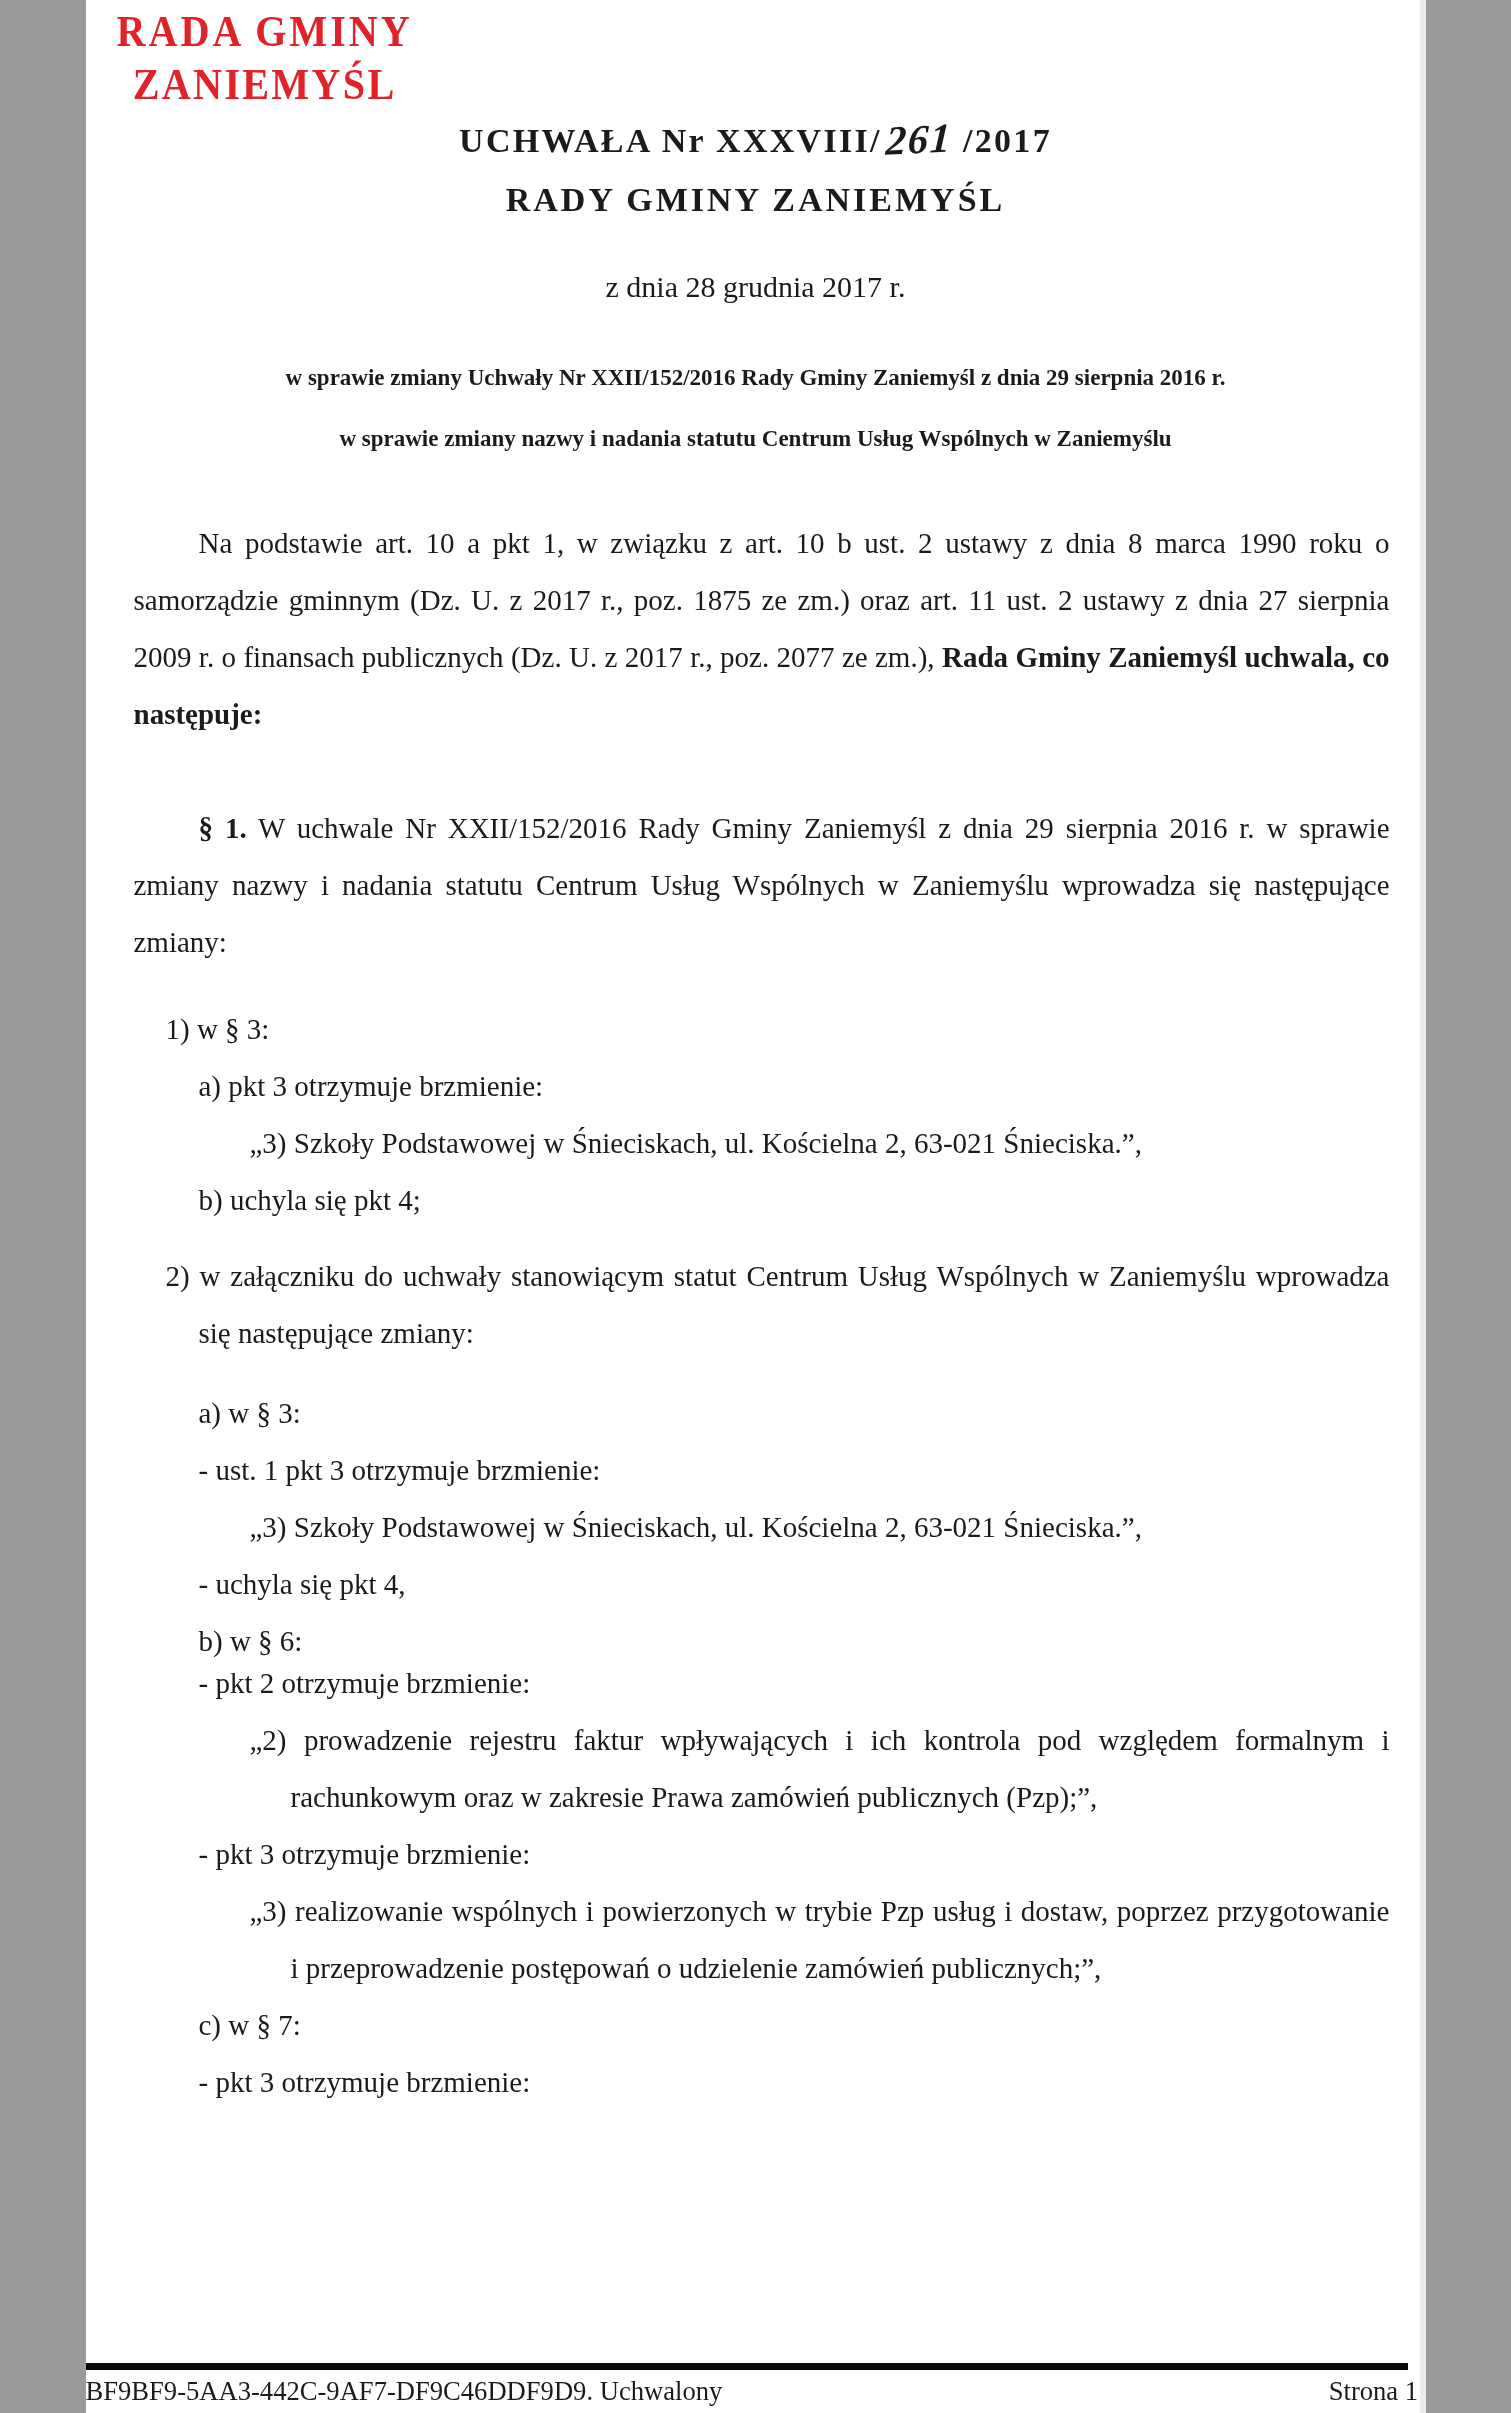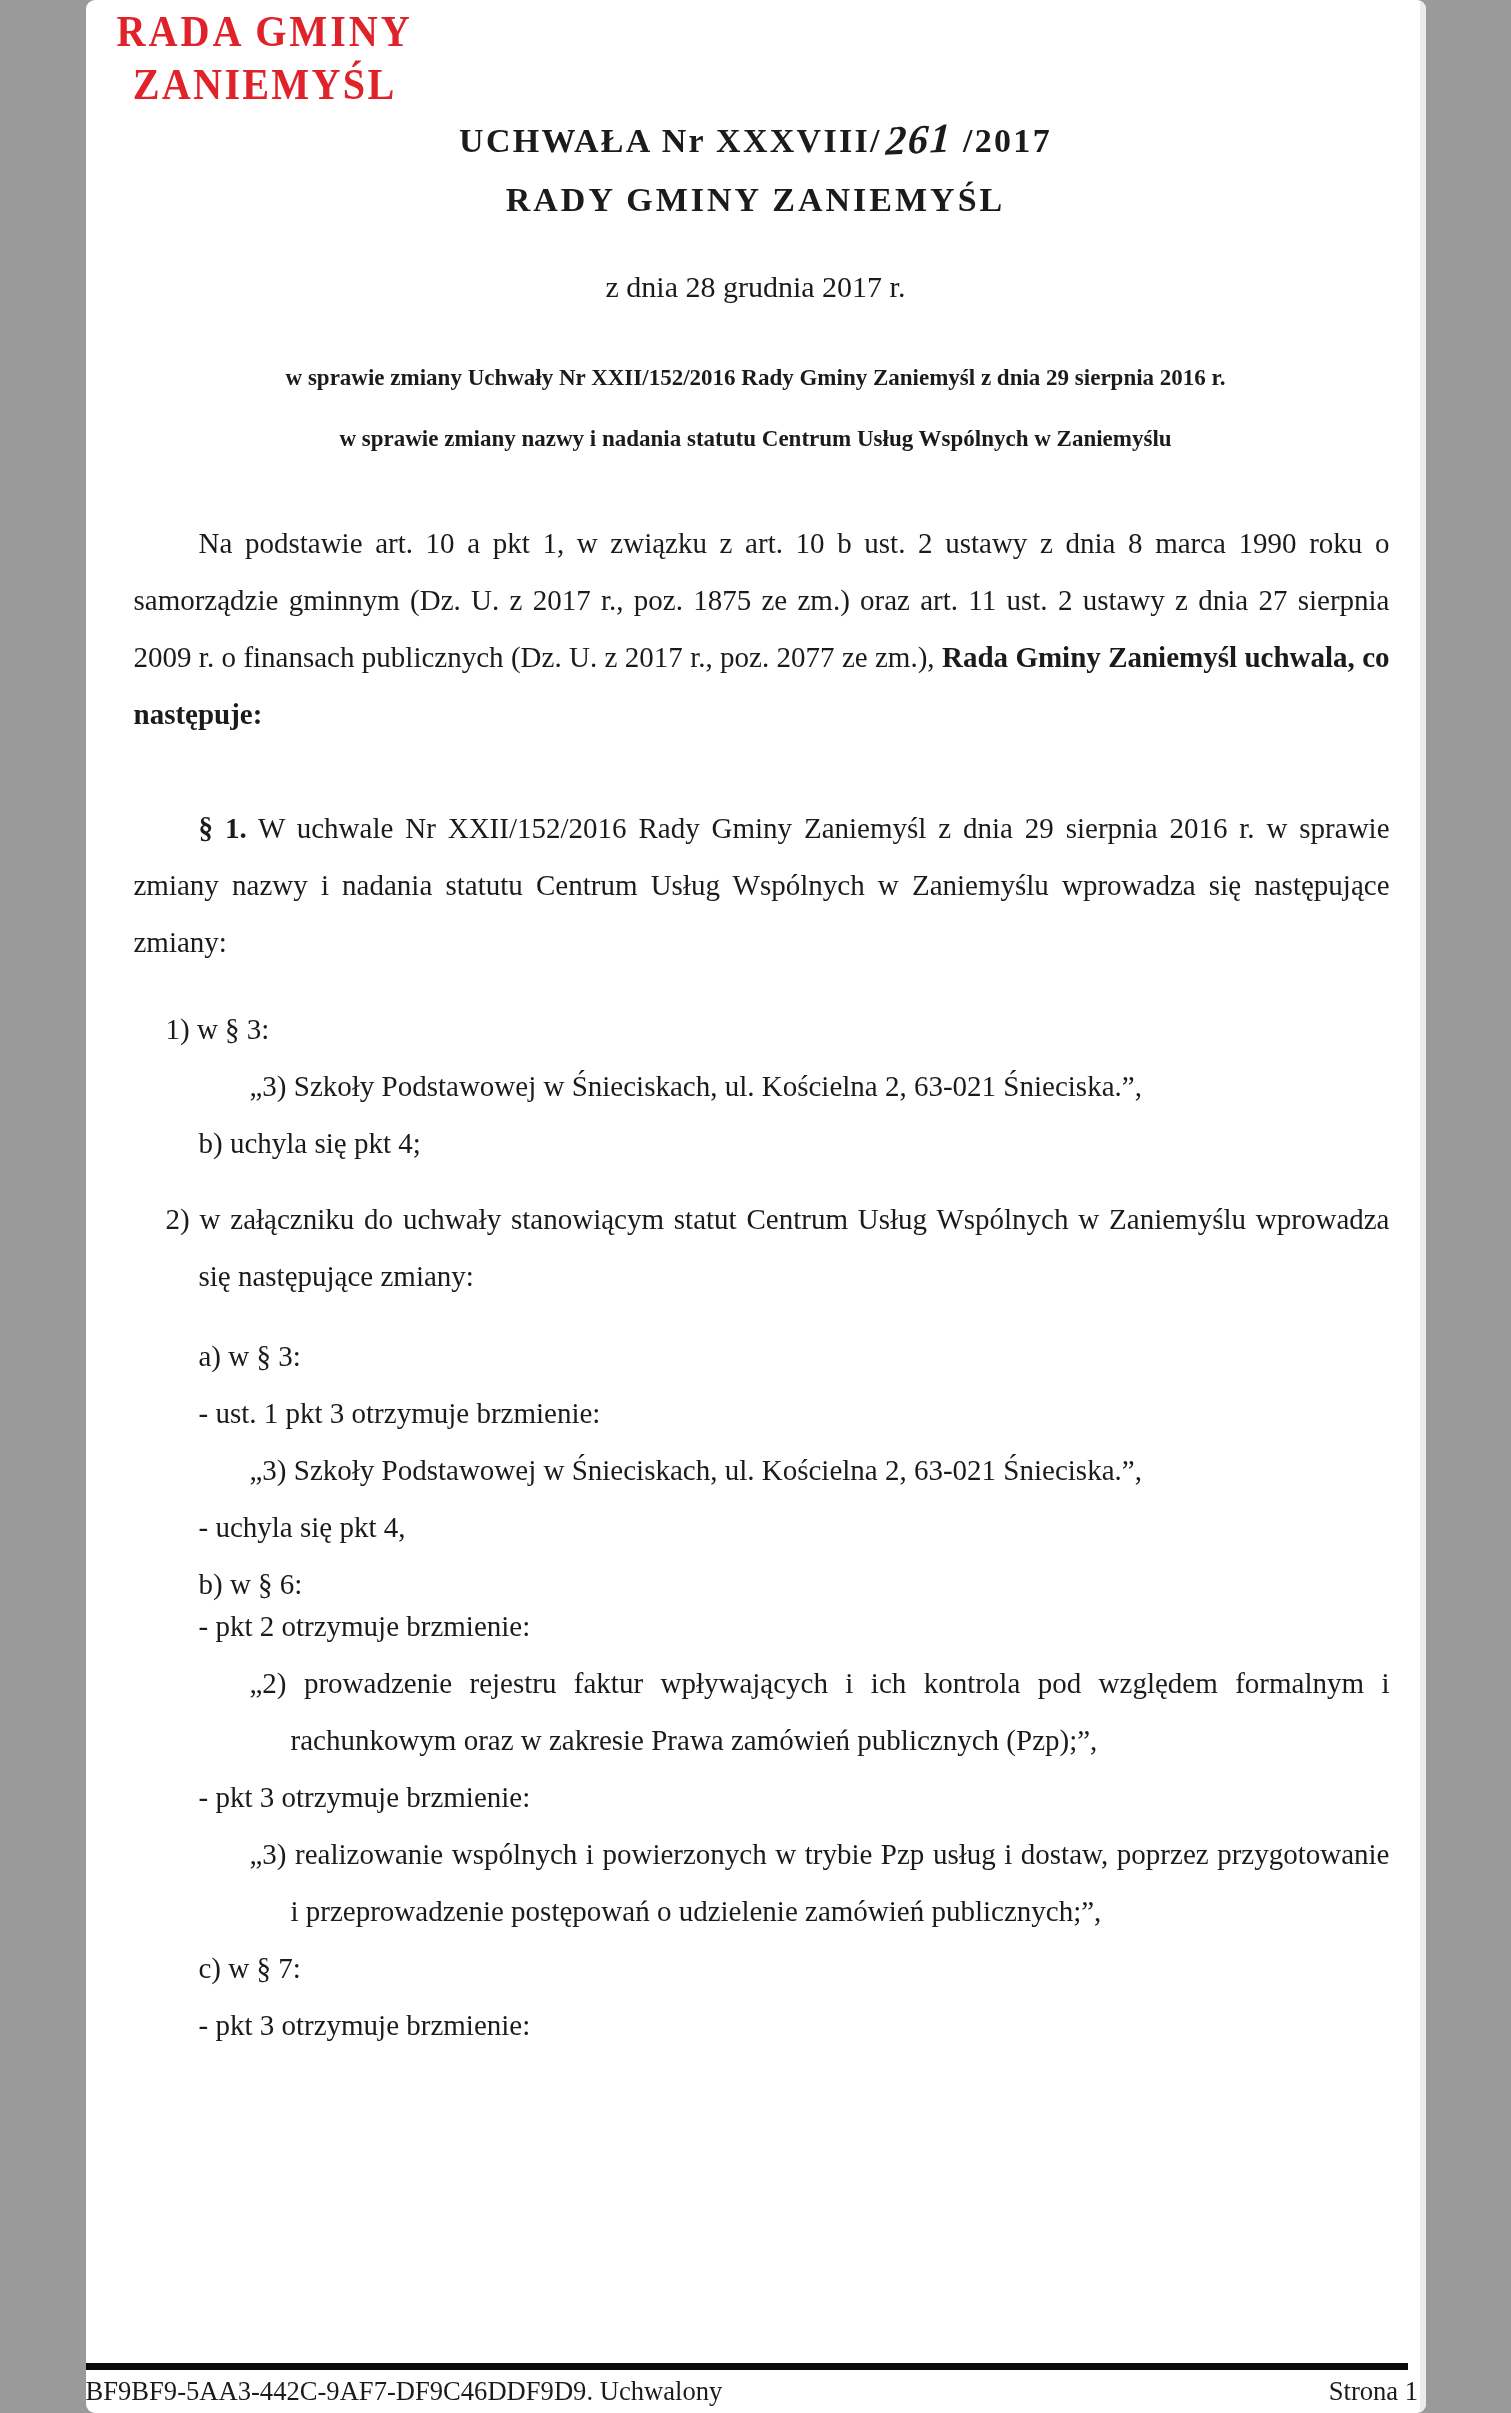--- a/index.html
+++ b/index.html
@@ -4,21 +4,20 @@
 <style>
   html,body{margin:0;padding:0;background:#9a9a9a;}
   .page{
     position:relative;
     width:1340px;height:2413px;
     margin:0 auto;
     background:#ffffff;
     overflow:hidden;
     font-family:"Liberation Serif","DejaVu Serif",serif;
     color:#1b1b1b;
-    border-radius:9px;
     -webkit-font-smoothing:antialiased;
   }
   
   .stamp{
     position:absolute;top:4.6px;left:13.7px;width:338px;
     color:#e0232b;
     font-weight:bold;
     text-align:center;
     line-height:49px;
     font-size:41px;
@@ -96,20 +95,21 @@
   </div>
 
   <div class="body">
 
     <p class="preamble"><span>Na podstawie art. 10 a pkt 1, w związku z art. 10 b ust. 2 ustawy z dnia 8 marca 1990 roku o samorządzie gminnym (Dz. U. z 2017 r., poz. 1875 ze zm.) oraz art. 11 ust. 2 ustawy z dnia 27 sierpnia 2009 r. o finansach publicznych (Dz. U. z 2017 r., poz. 2077 ze zm.), </span><span class="b">Rada Gminy Zaniemyśl uchwala, co następuje:</span></p>
 
     <p class="s1p"><span class="b">§ 1.</span><span> W uchwale Nr XXII/152/2016 Rady Gminy Zaniemyśl z dnia 29 sierpnia 2016 r. w sprawie zmiany nazwy i nadania statutu Centrum Usług Wspólnych w Zaniemyślu wprowadza się następujące zmiany:</span></p>
 
     <div class="amendments">
       <div class="i1">1) w § 3:</div>
+      <div class="i2">a) pkt 3 otrzymuje brzmienie:</div>
       <div class="q">„3) Szkoły Podstawowej w Śnieciskach, ul. Kościelna 2, 63-021 Śnieciska.”,</div>
       <div class="i2">b) uchyla się pkt 4;</div>
       <div class="hang1 gap25">2) w załączniku do uchwały stanowiącym statut Centrum Usług Wspólnych w Zaniemyślu wprowadza się następujące zmiany:</div>
       <div class="i2 gap30">a) w § 3:</div>
       <div class="i2">- ust. 1 pkt 3 otrzymuje brzmienie:</div>
       <div class="q">„3) Szkoły Podstawowej w Śnieciskach, ul. Kościelna 2, 63-021 Śnieciska.”,</div>
       <div class="i2">- uchyla się pkt 4,</div>
       <div class="i2">b) w § 6:</div>
       <div class="i2 tight">- pkt 2 otrzymuje brzmienie:</div>
       <div class="q">„2) prowadzenie rejestru faktur wpływających i ich kontrola pod względem formalnym i rachunkowym oraz w zakresie Prawa zamówień publicznych (Pzp);”,</div>

